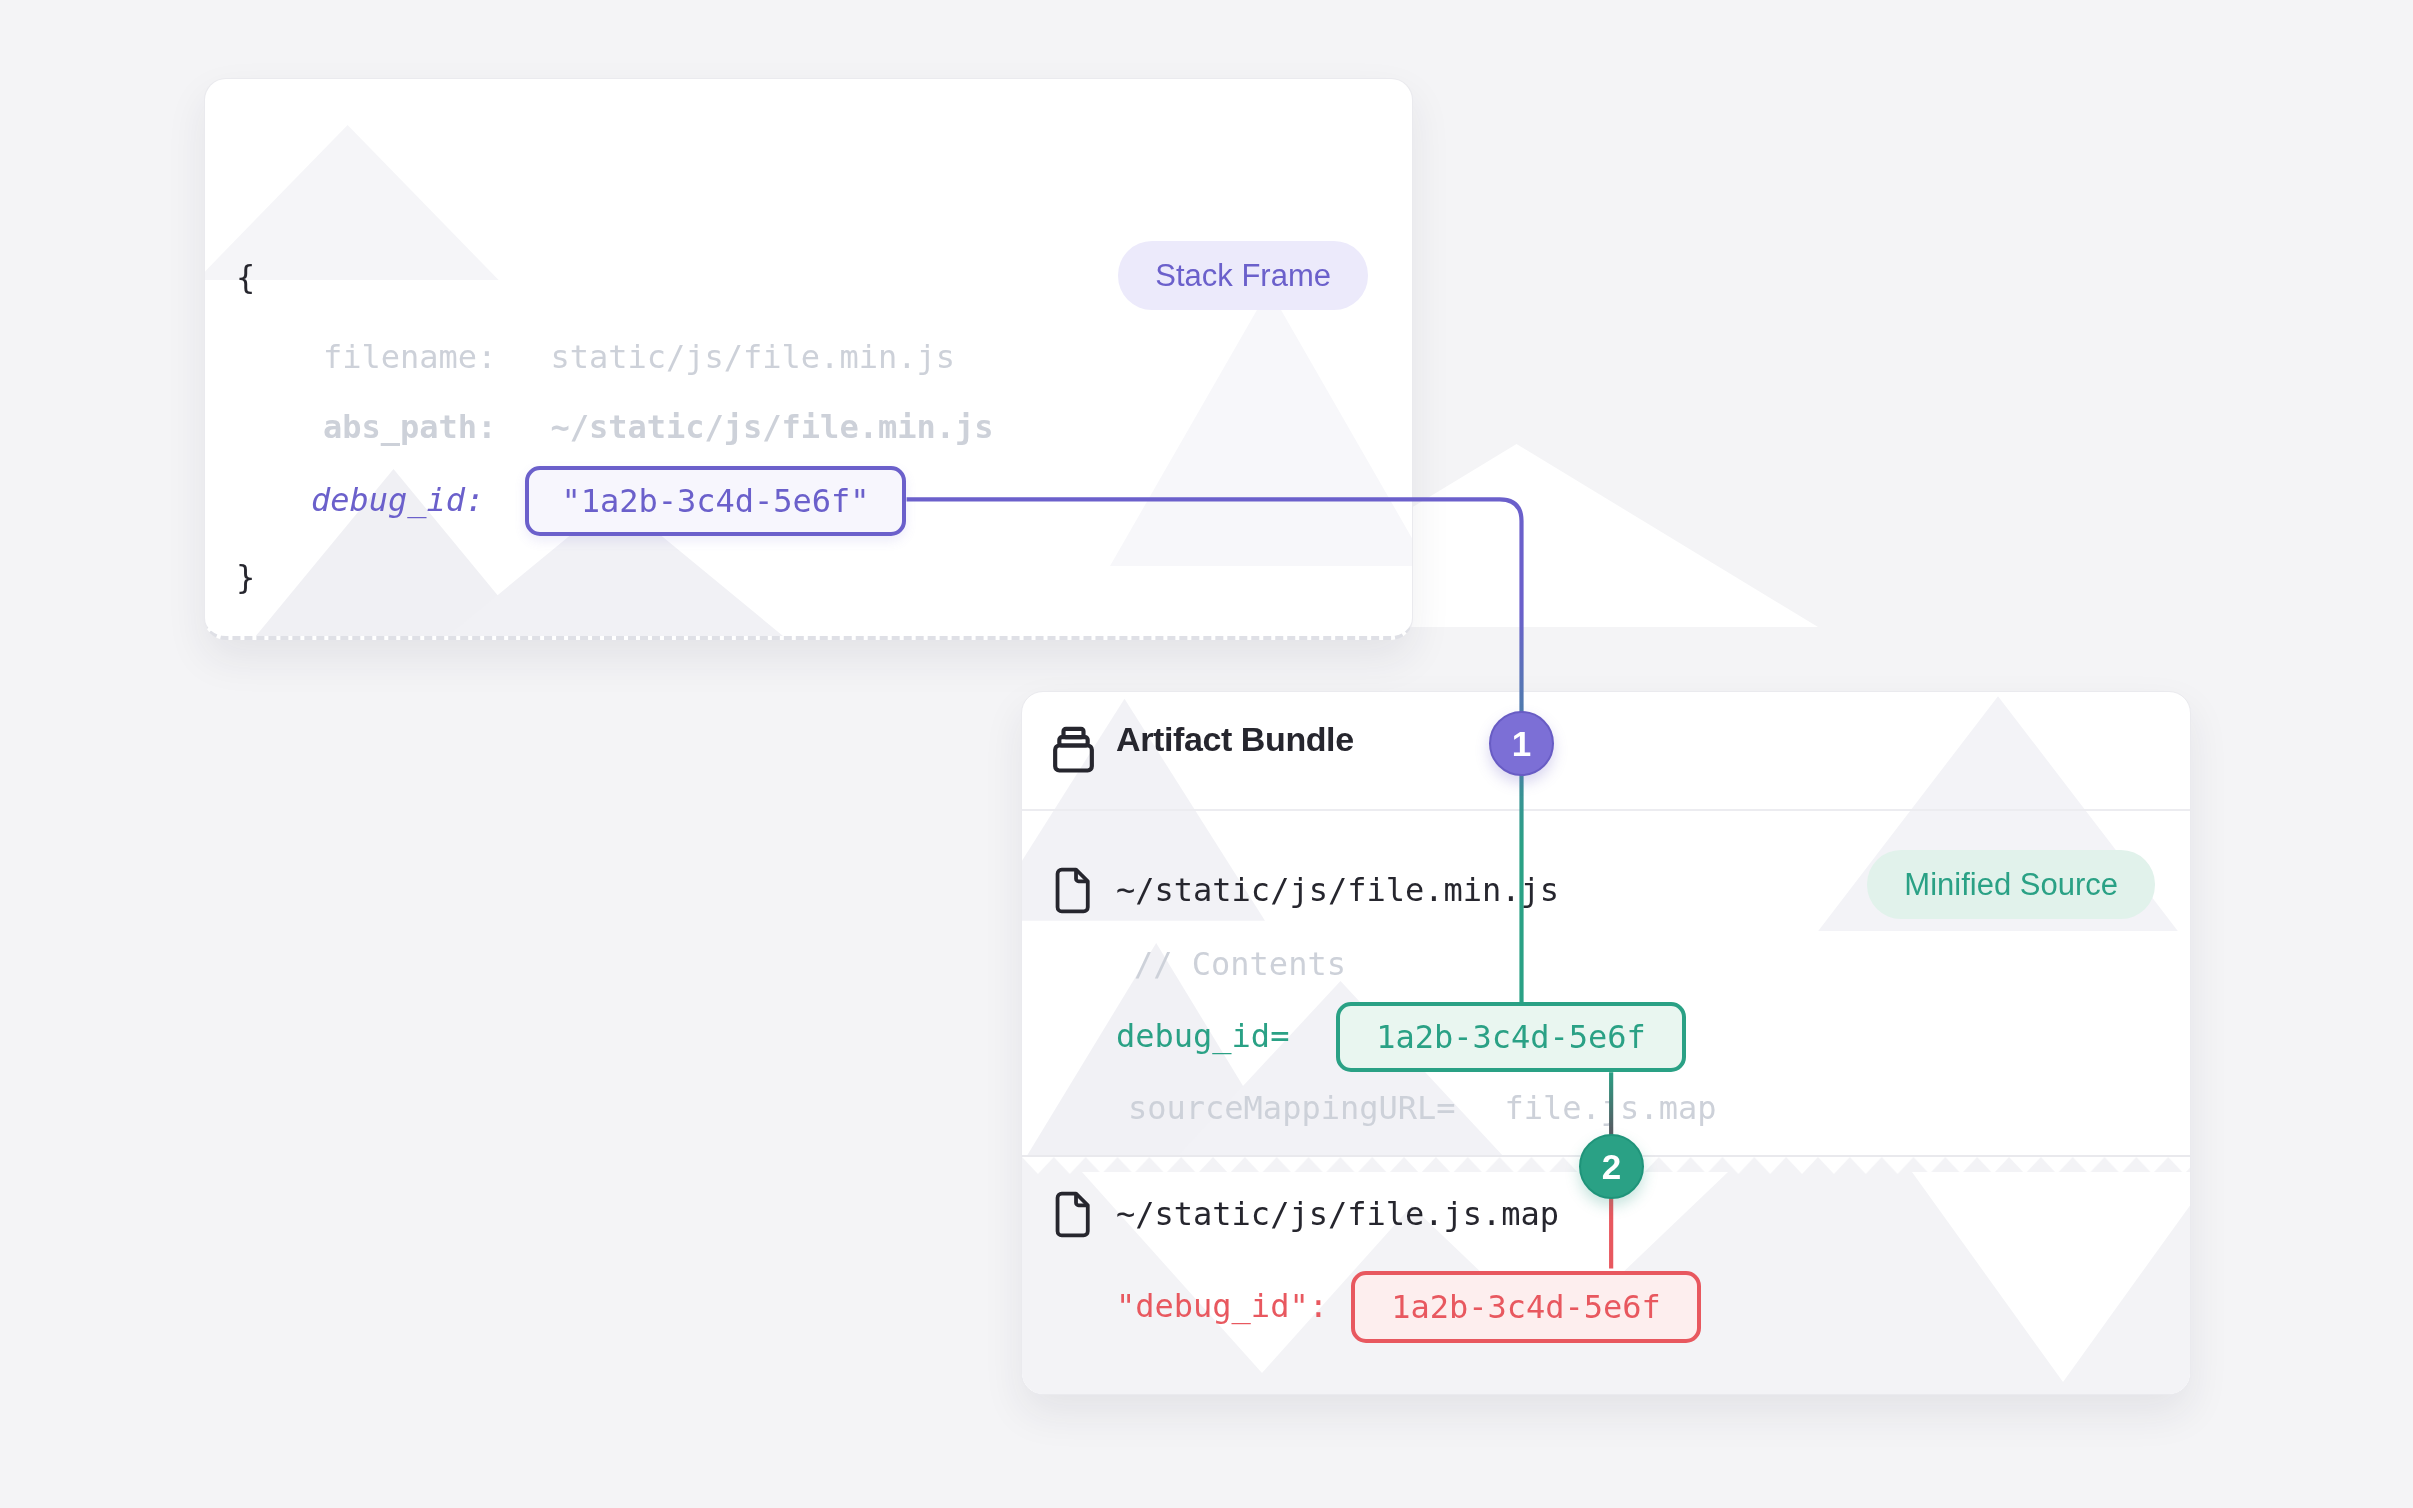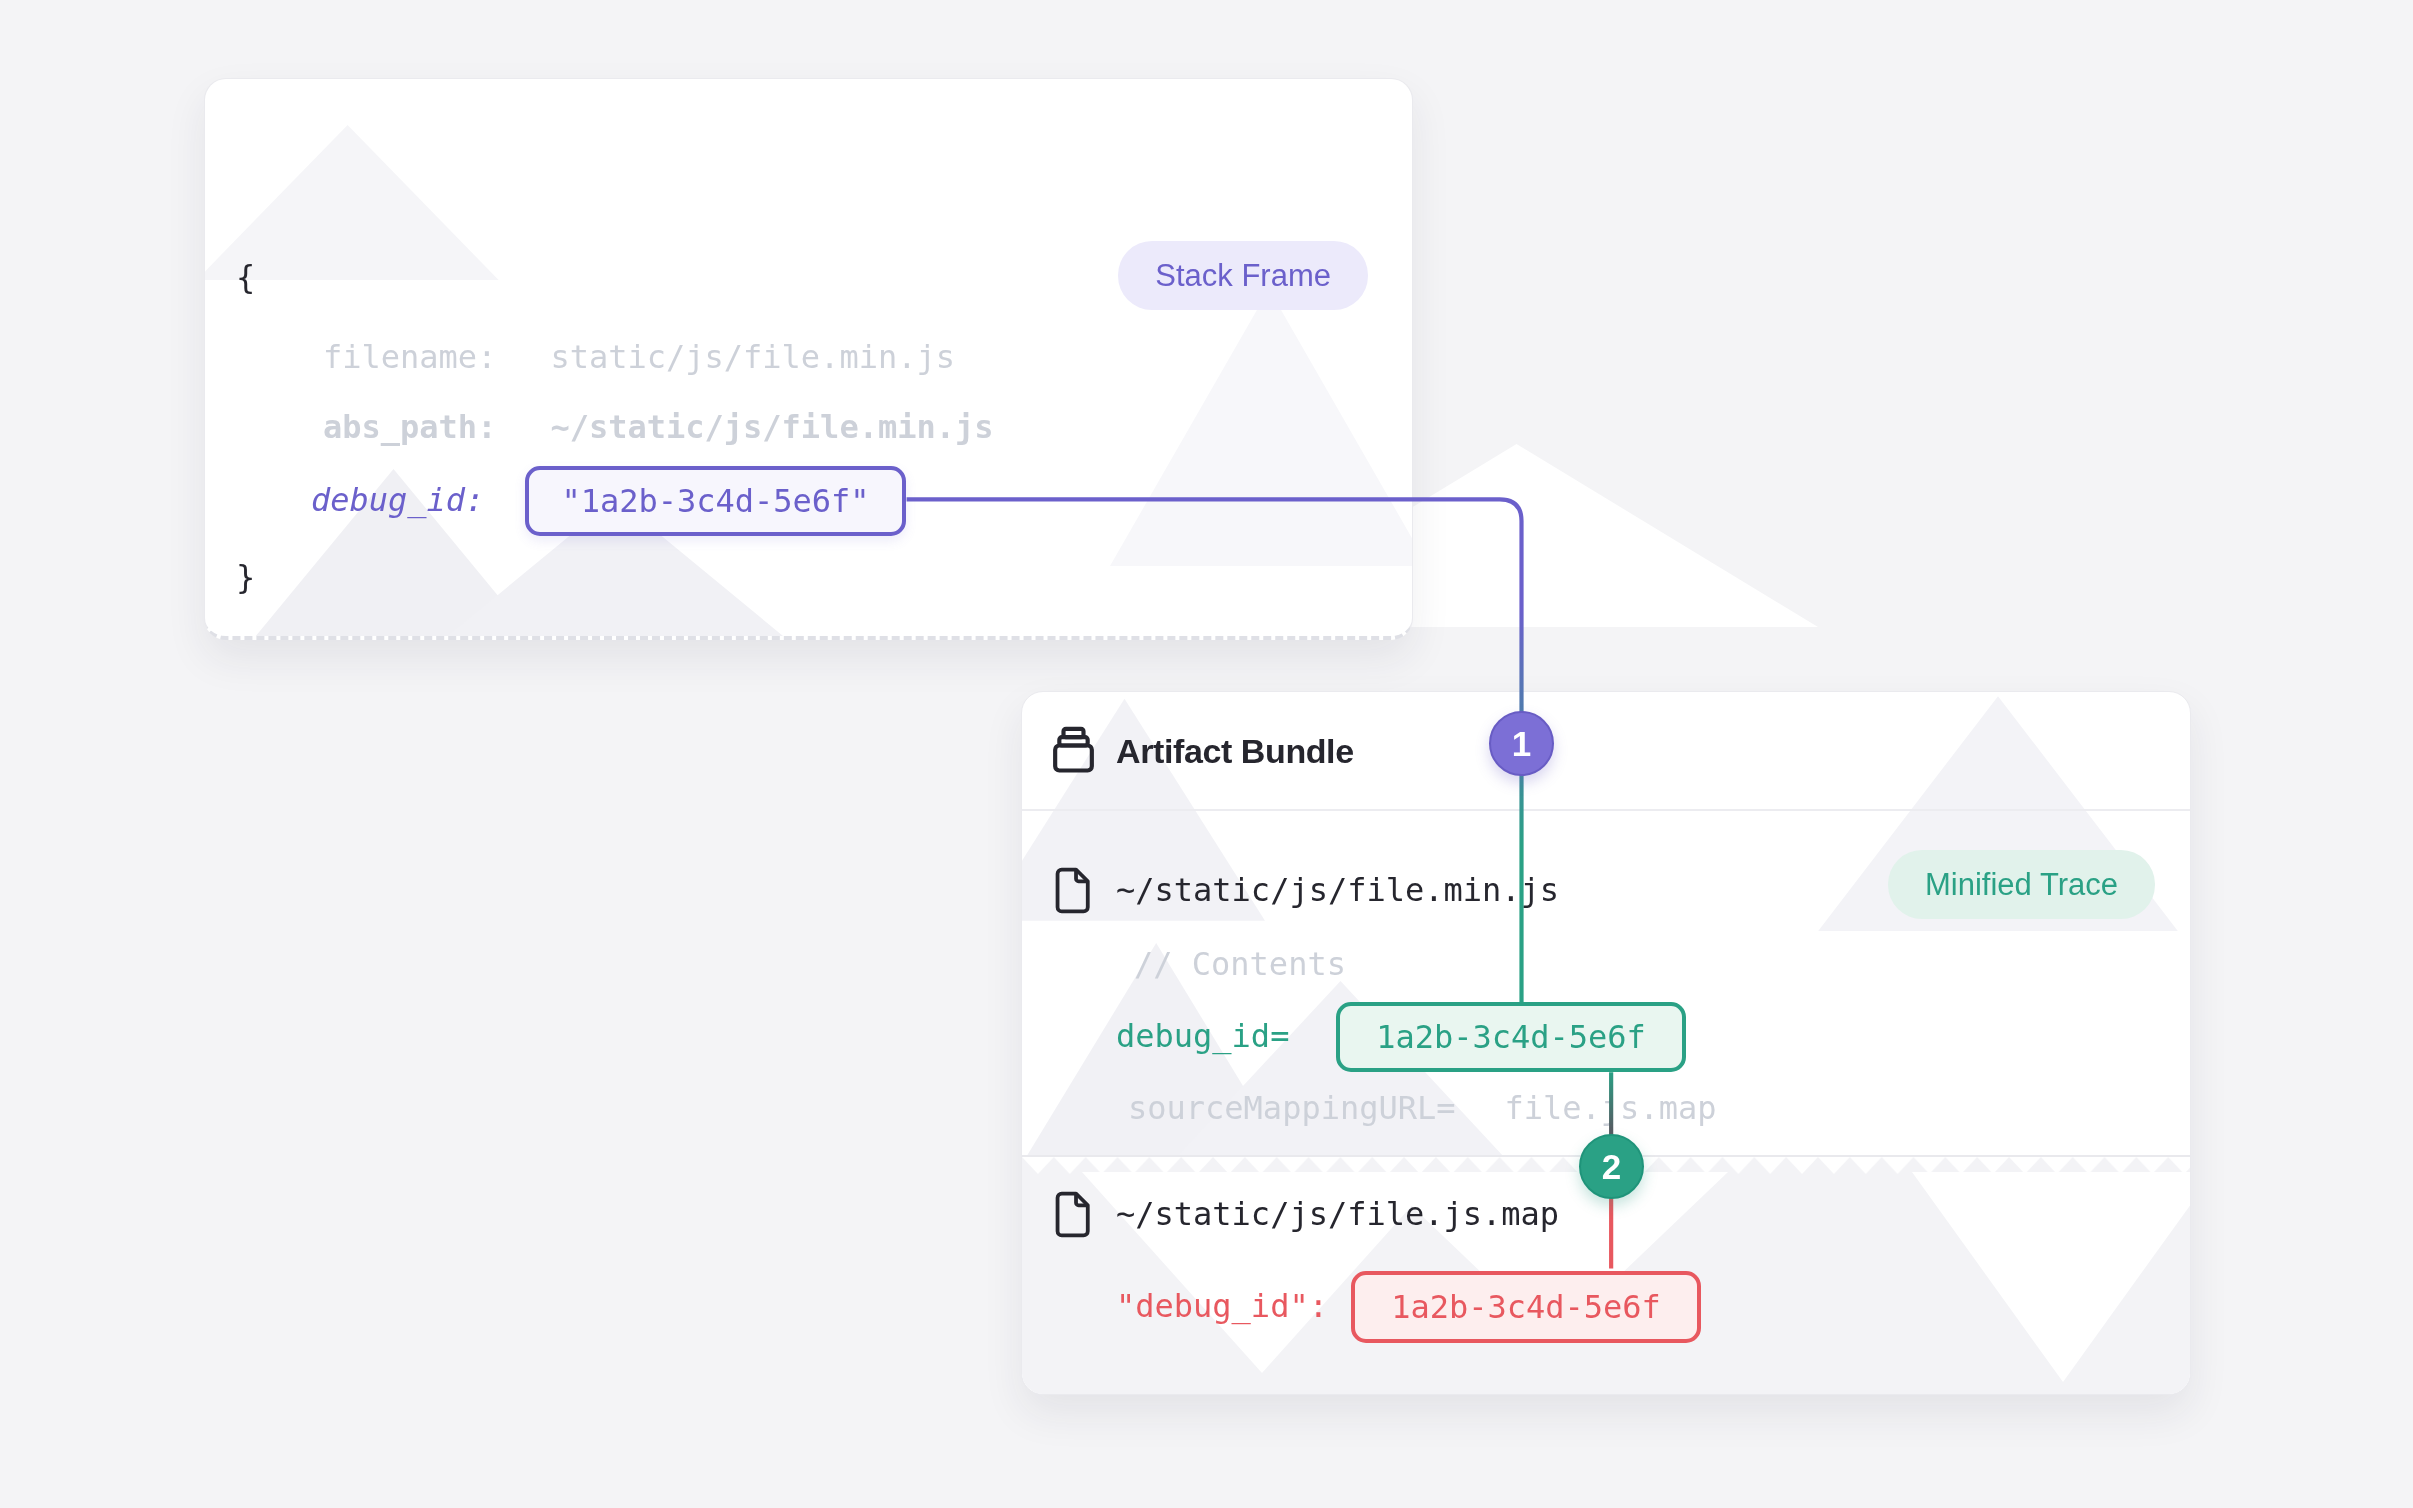--- a/index.html
+++ b/index.html
@@ -126,32 +126,32 @@
     <div class="mtn" style="left:155px; top:289px; width:327px; height:176px; background:#F2F2F6;"></div>
 
     <div class="card-header">
       <span class="icon" style="left:28.5px; top:34px;">
         <svg width="45" height="49" viewBox="0 0 54 58" fill="none" stroke="#26262E" stroke-width="5" stroke-linejoin="round">
           <rect x="15" y="3" width="24" height="10" rx="3"></rect>
           <rect x="10" y="13" width="34" height="10" rx="3"></rect>
           <rect x="5" y="23" width="44" height="30" rx="5"></rect>
         </svg>
       </span>
-      <div class="card-title" style="left:94px; top:40px;">Artifact Bundle</div>
+      <div class="card-title" style="left:94px; top:28px;">Artifact Bundle</div>
       <div class="hdr-divider" style="top:117px;"></div>
     </div>
 
     <span class="icon" style="left:32px; top:175px;">
       <svg width="39" height="47" viewBox="0 0 46 56" fill="none" stroke="#26262E" stroke-width="4.5" stroke-linejoin="round">
         <path d="M9 3 h17 l14 14 v31 a5 5 0 0 1 -5 5 h-26 a5 5 0 0 1 -5 -5 v-40 a5 5 0 0 1 5 -5 z"></path>
         <path d="M26 3 v11 a3 3 0 0 0 3 3 h11"></path>
       </svg>
     </span>
     <div class="code ink" style="left:94px; top:173px;">~/static/js/file.min.js</div>
-    <div class="badge" id="minified-badge">Minified Trace</div>
+    <div class="badge" id="minified-badge">Minified Source</div>
 
     <div class="code muted" style="left:100px; top:247px;">// Contents</div>
 
     <div class="code green-t" style="left:94px; top:319px;">debug_id=</div>
     <div class="valbox" id="green-debug-box">1a2b-3c4d-5e6f</div>
 
     <div class="code" style="left:94px; top:391px;">
       <span class="muted">sourceMappingURL=</span><span class="kv-gap" style="width:37px;"></span><span class="muted">file.js.map</span>
     </div>
 

